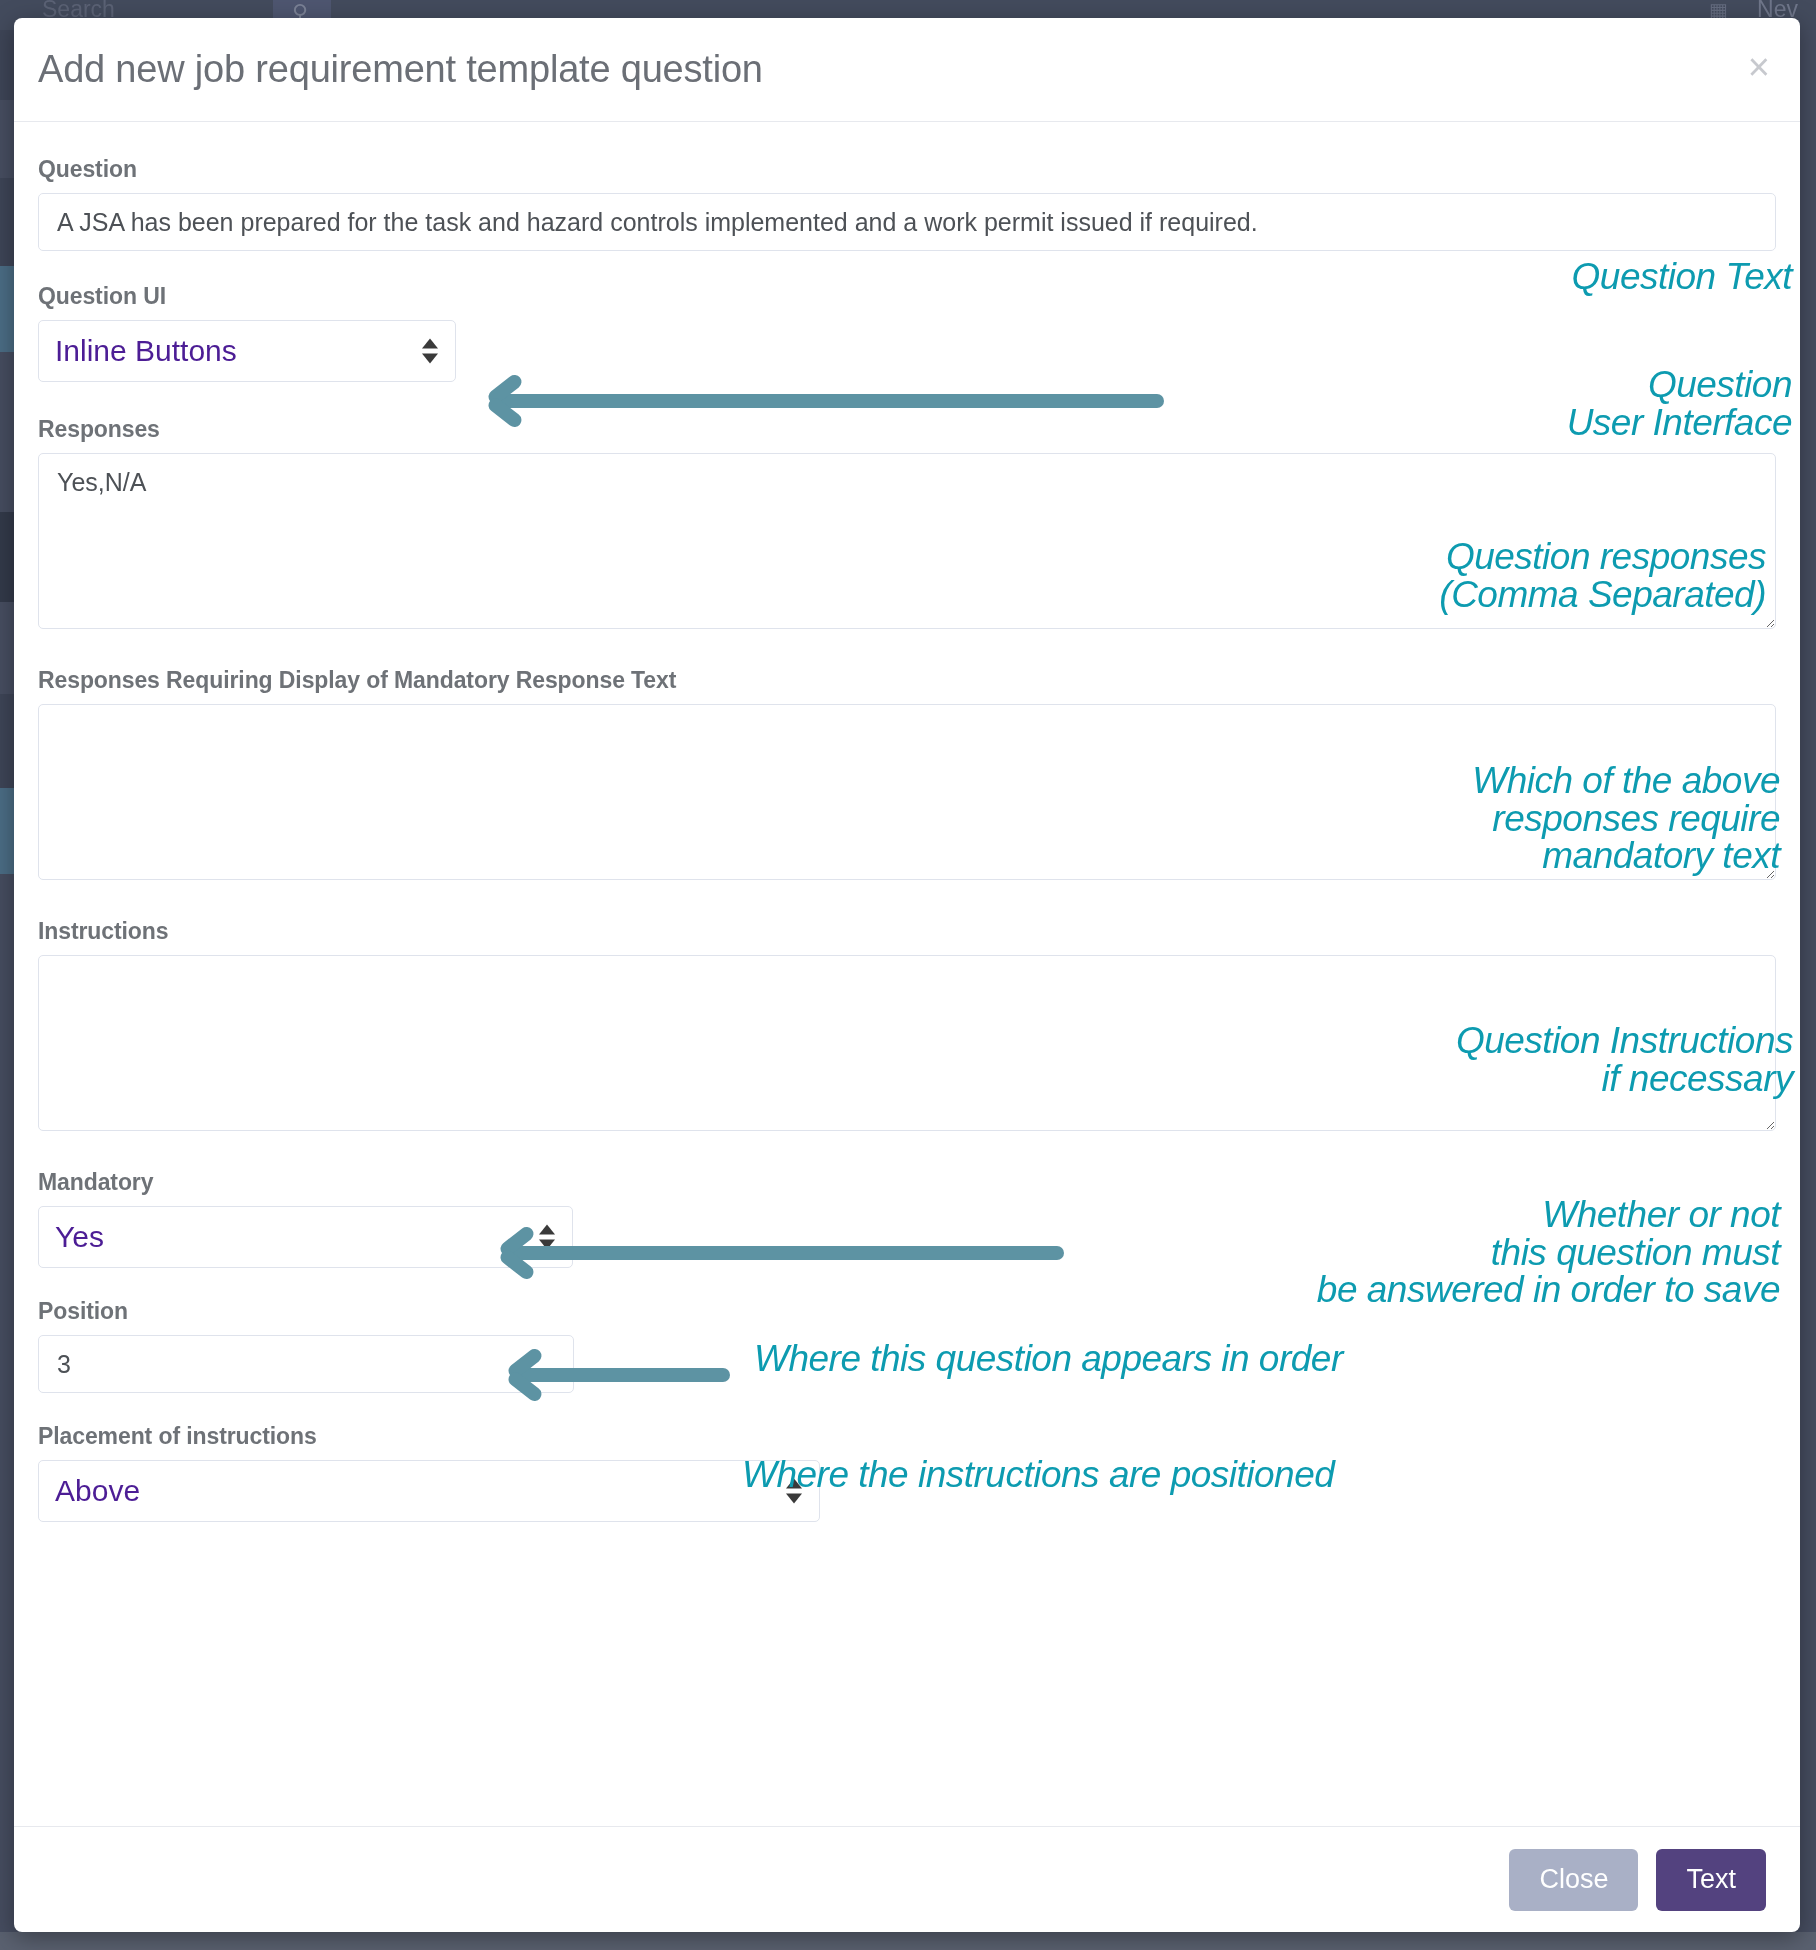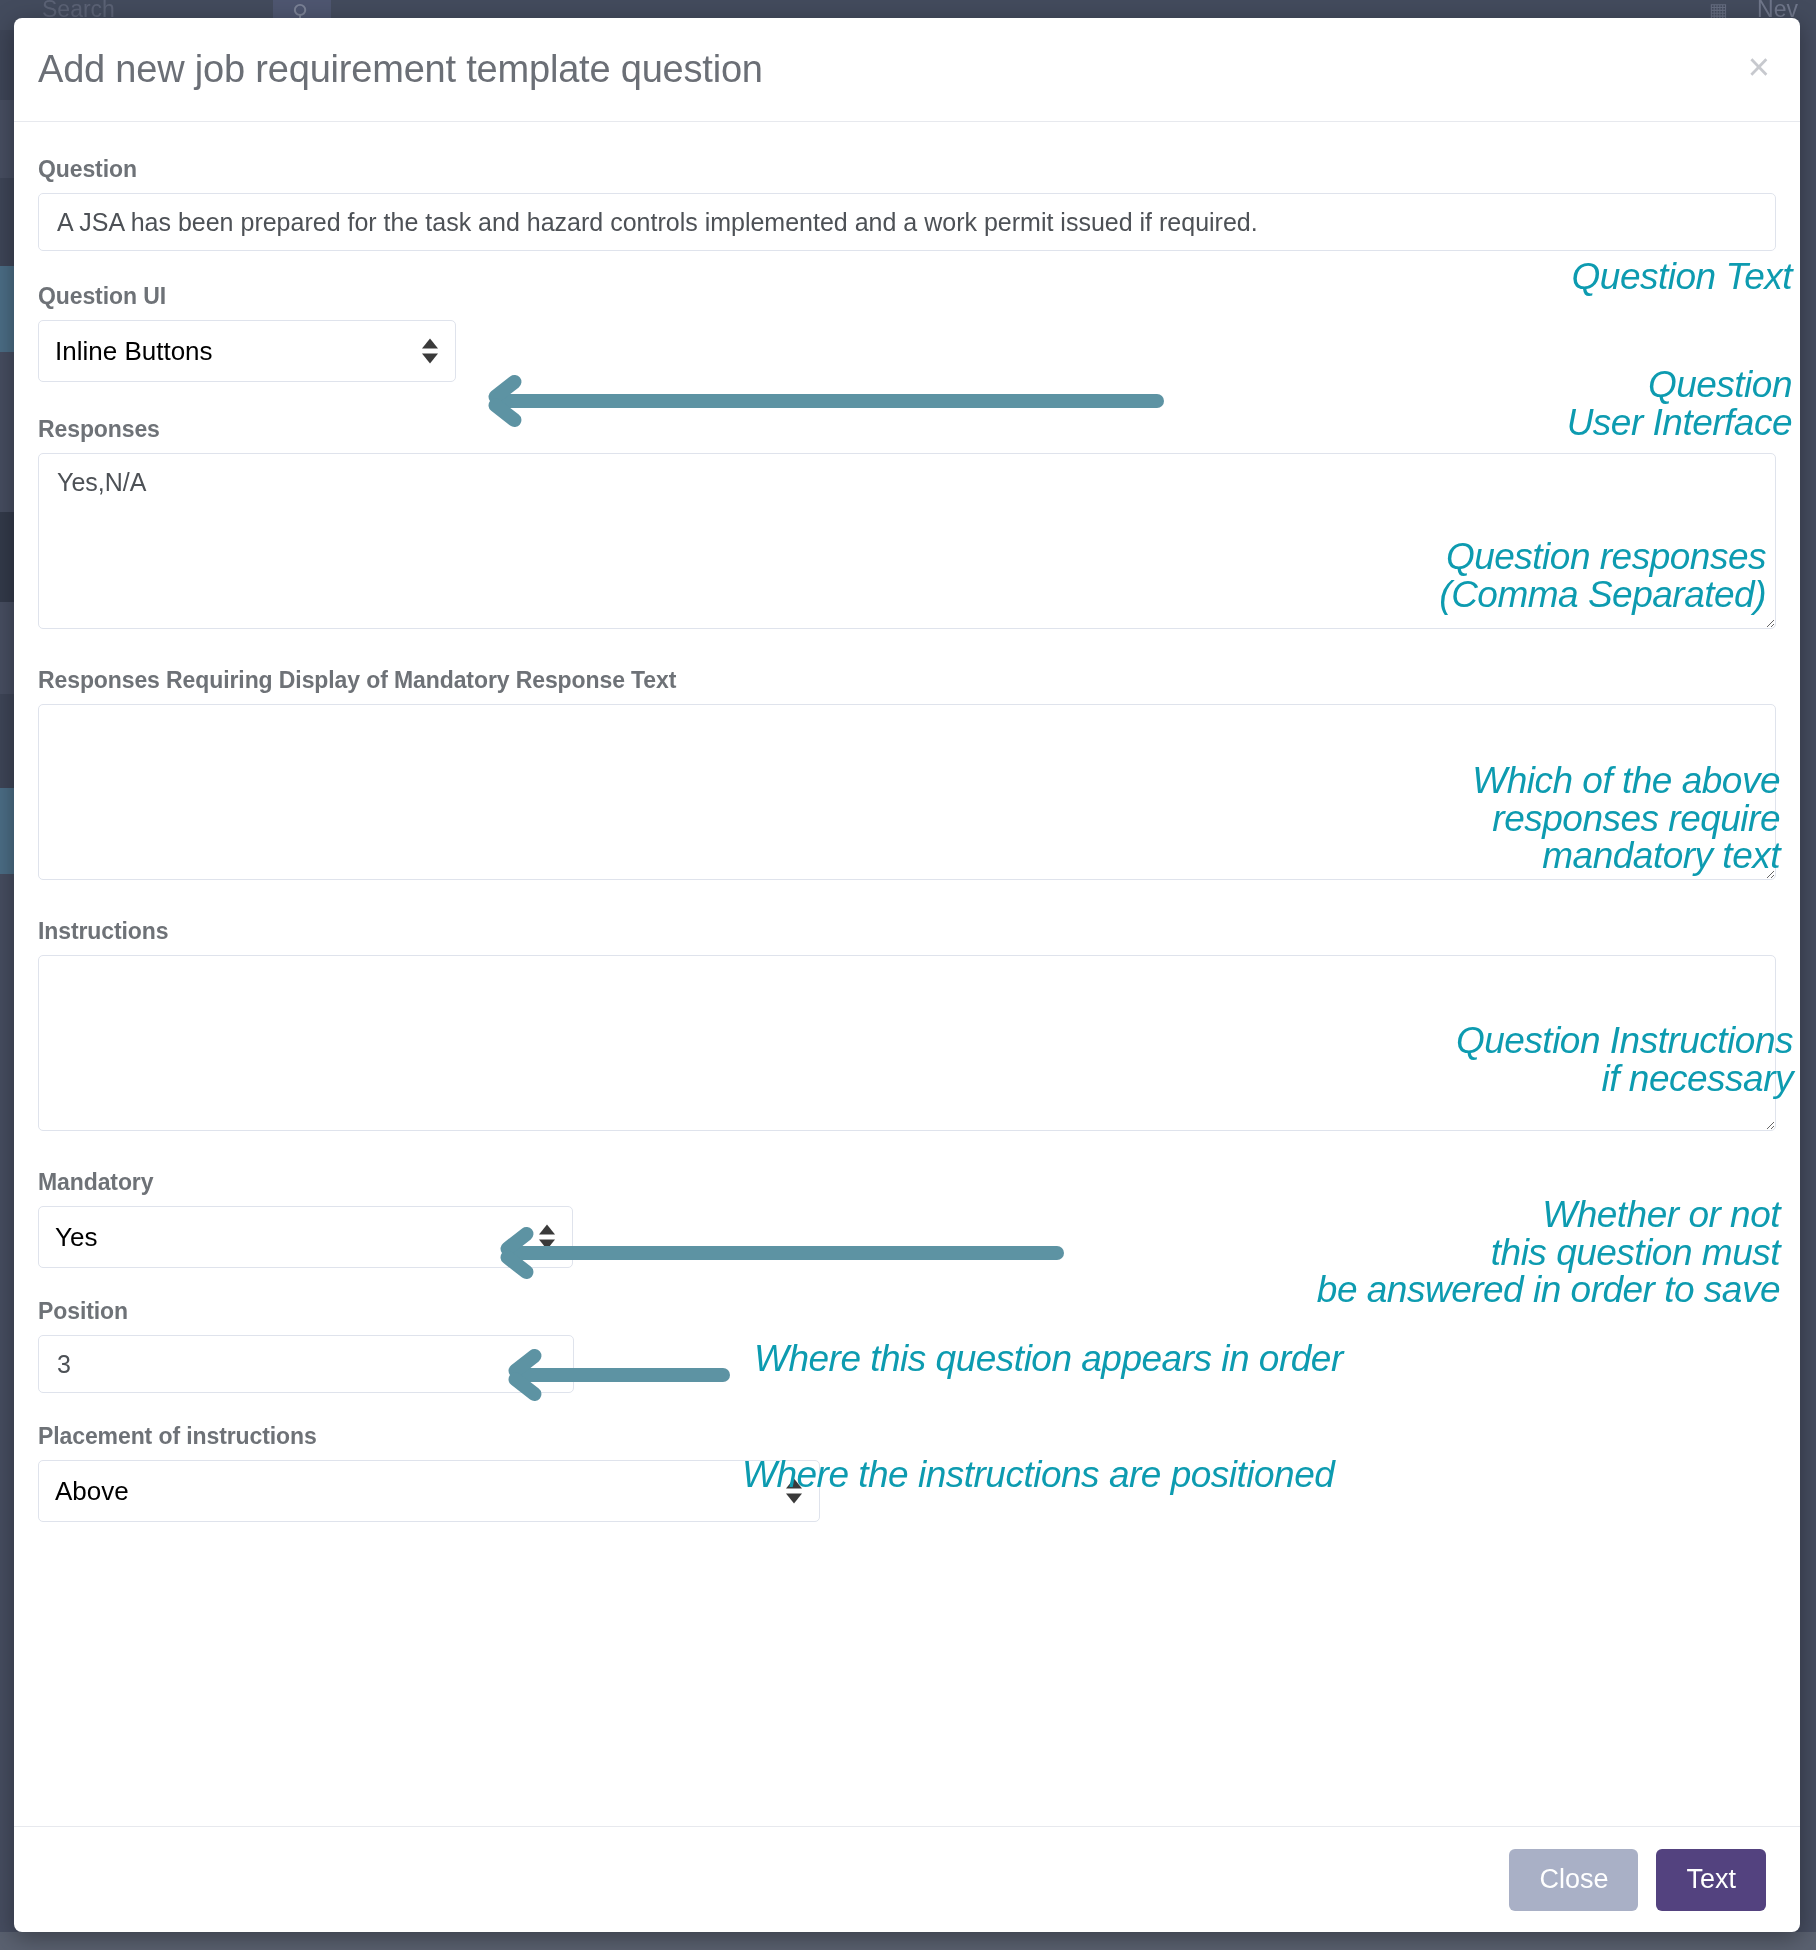--- a/index.html
+++ b/index.html
@@ -140,22 +140,22 @@
 
   .select-wrap {
     position: relative;
     display: inline-block;
   }
   .select-box {
     height: 62px;
     border: 1px solid #dfe3ec;
     border-radius: 5px;
     background: #fff;
-    font-size: 26px;
-    color: #000000;
+    font-size: 30px;
+    color: #4c1d95;
     padding: 0 52px 0 16px;
     display: flex;
     align-items: center;
     cursor: pointer;
   }
   .select-arrows {
     position: absolute;
     right: 18px; top: 50%;
     transform: translateY(-50%);
     display: flex; flex-direction: column;

